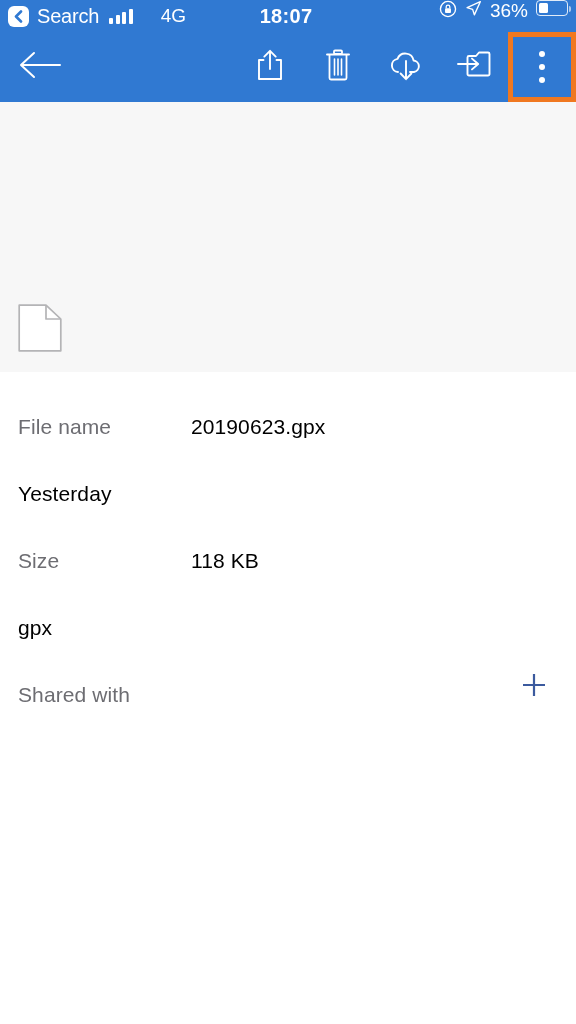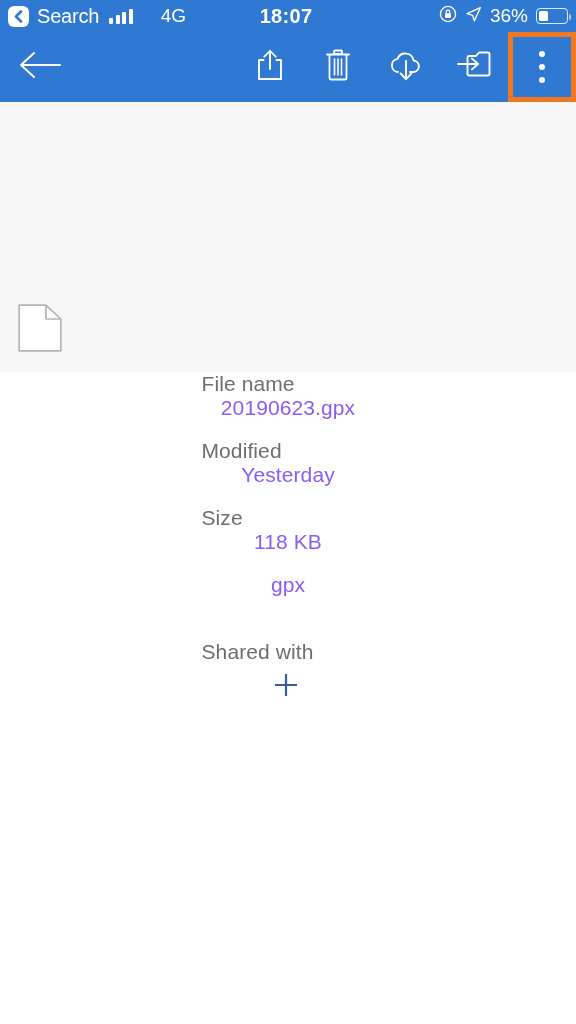--- a/index.html
+++ b/index.html
@@ -31,21 +31,21 @@
   .sb-bars i:nth-child(3){ height:12px; }
   .sb-bars i:nth-child(4){ height:15px; }
   .sb-network{ font-size:19px; margin-left:20px; }
   .sb-time{
     position:absolute; left:0; right:4px; top:0; height:32px;
     display:flex; align-items:center; justify-content:center;
     font-size:20px; font-weight:700; letter-spacing:0.3px;
   }
   .sb-right{
     position:absolute; right:8px; top:0; height:32px;
-    display:flex; align-items:center; gap:8px;
+    display:flex; gap:8px;
   }
   .sb-pct{ font-size:19px; }
   .battery{
     position:relative; width:32px; height:16px;
     border:1.6px solid rgba(255,255,255,.85); border-radius:4px;
     display:flex; align-items:center; padding:1.6px;
   }
   .battery:after{
     content:""; position:absolute; right:-4px; top:5px;
     width:2.5px; height:6px; border-radius:0 2px 2px 0;
@@ -82,28 +82,28 @@
     background:#f7f7f7;
   }
   .file-glyph{ position:absolute; left:18px; bottom:16px; }
 
   
   .details{
     position:absolute; left:0; top:372px; width:576px;
     padding:0 18px;
   }
   .row{
-    height:67px; display:flex; align-items:center;flex-direction:column;
+    height:67px; display:flex; align-items:flex-end;
   }
   .row .label{
     width:173px; flex:none;
     font-size:21px; color:#6d6d72; letter-spacing:0.1px;
   }
   .row .value{
-    font-size:21px; color:#8b5cf6; letter-spacing:0.1px;
+    font-size:21px; color:#000000; letter-spacing:0.1px;
   }
   .row .spacer{ flex:1; }
   .plus-btn{
     width:40px; height:40px; display:flex; align-items:center; justify-content:center;
     cursor:pointer; margin-right:4px;
   }
 </style>
 </head>
 <body>
 
@@ -222,21 +222,20 @@
   </div>
 
   <div class="details">
 
     <div class="row">
       <div class="label">File name</div>
       <div class="value">20190623.gpx</div>
     </div>
 
     <div class="row">
-      <div class="label">Modified</div>
       <div class="value">Yesterday</div>
     </div>
 
     <div class="row">
       <div class="label">Size</div>
       <div class="value">118 KB</div>
     </div>
 
     <div class="row">
       <div class="value">gpx</div>

